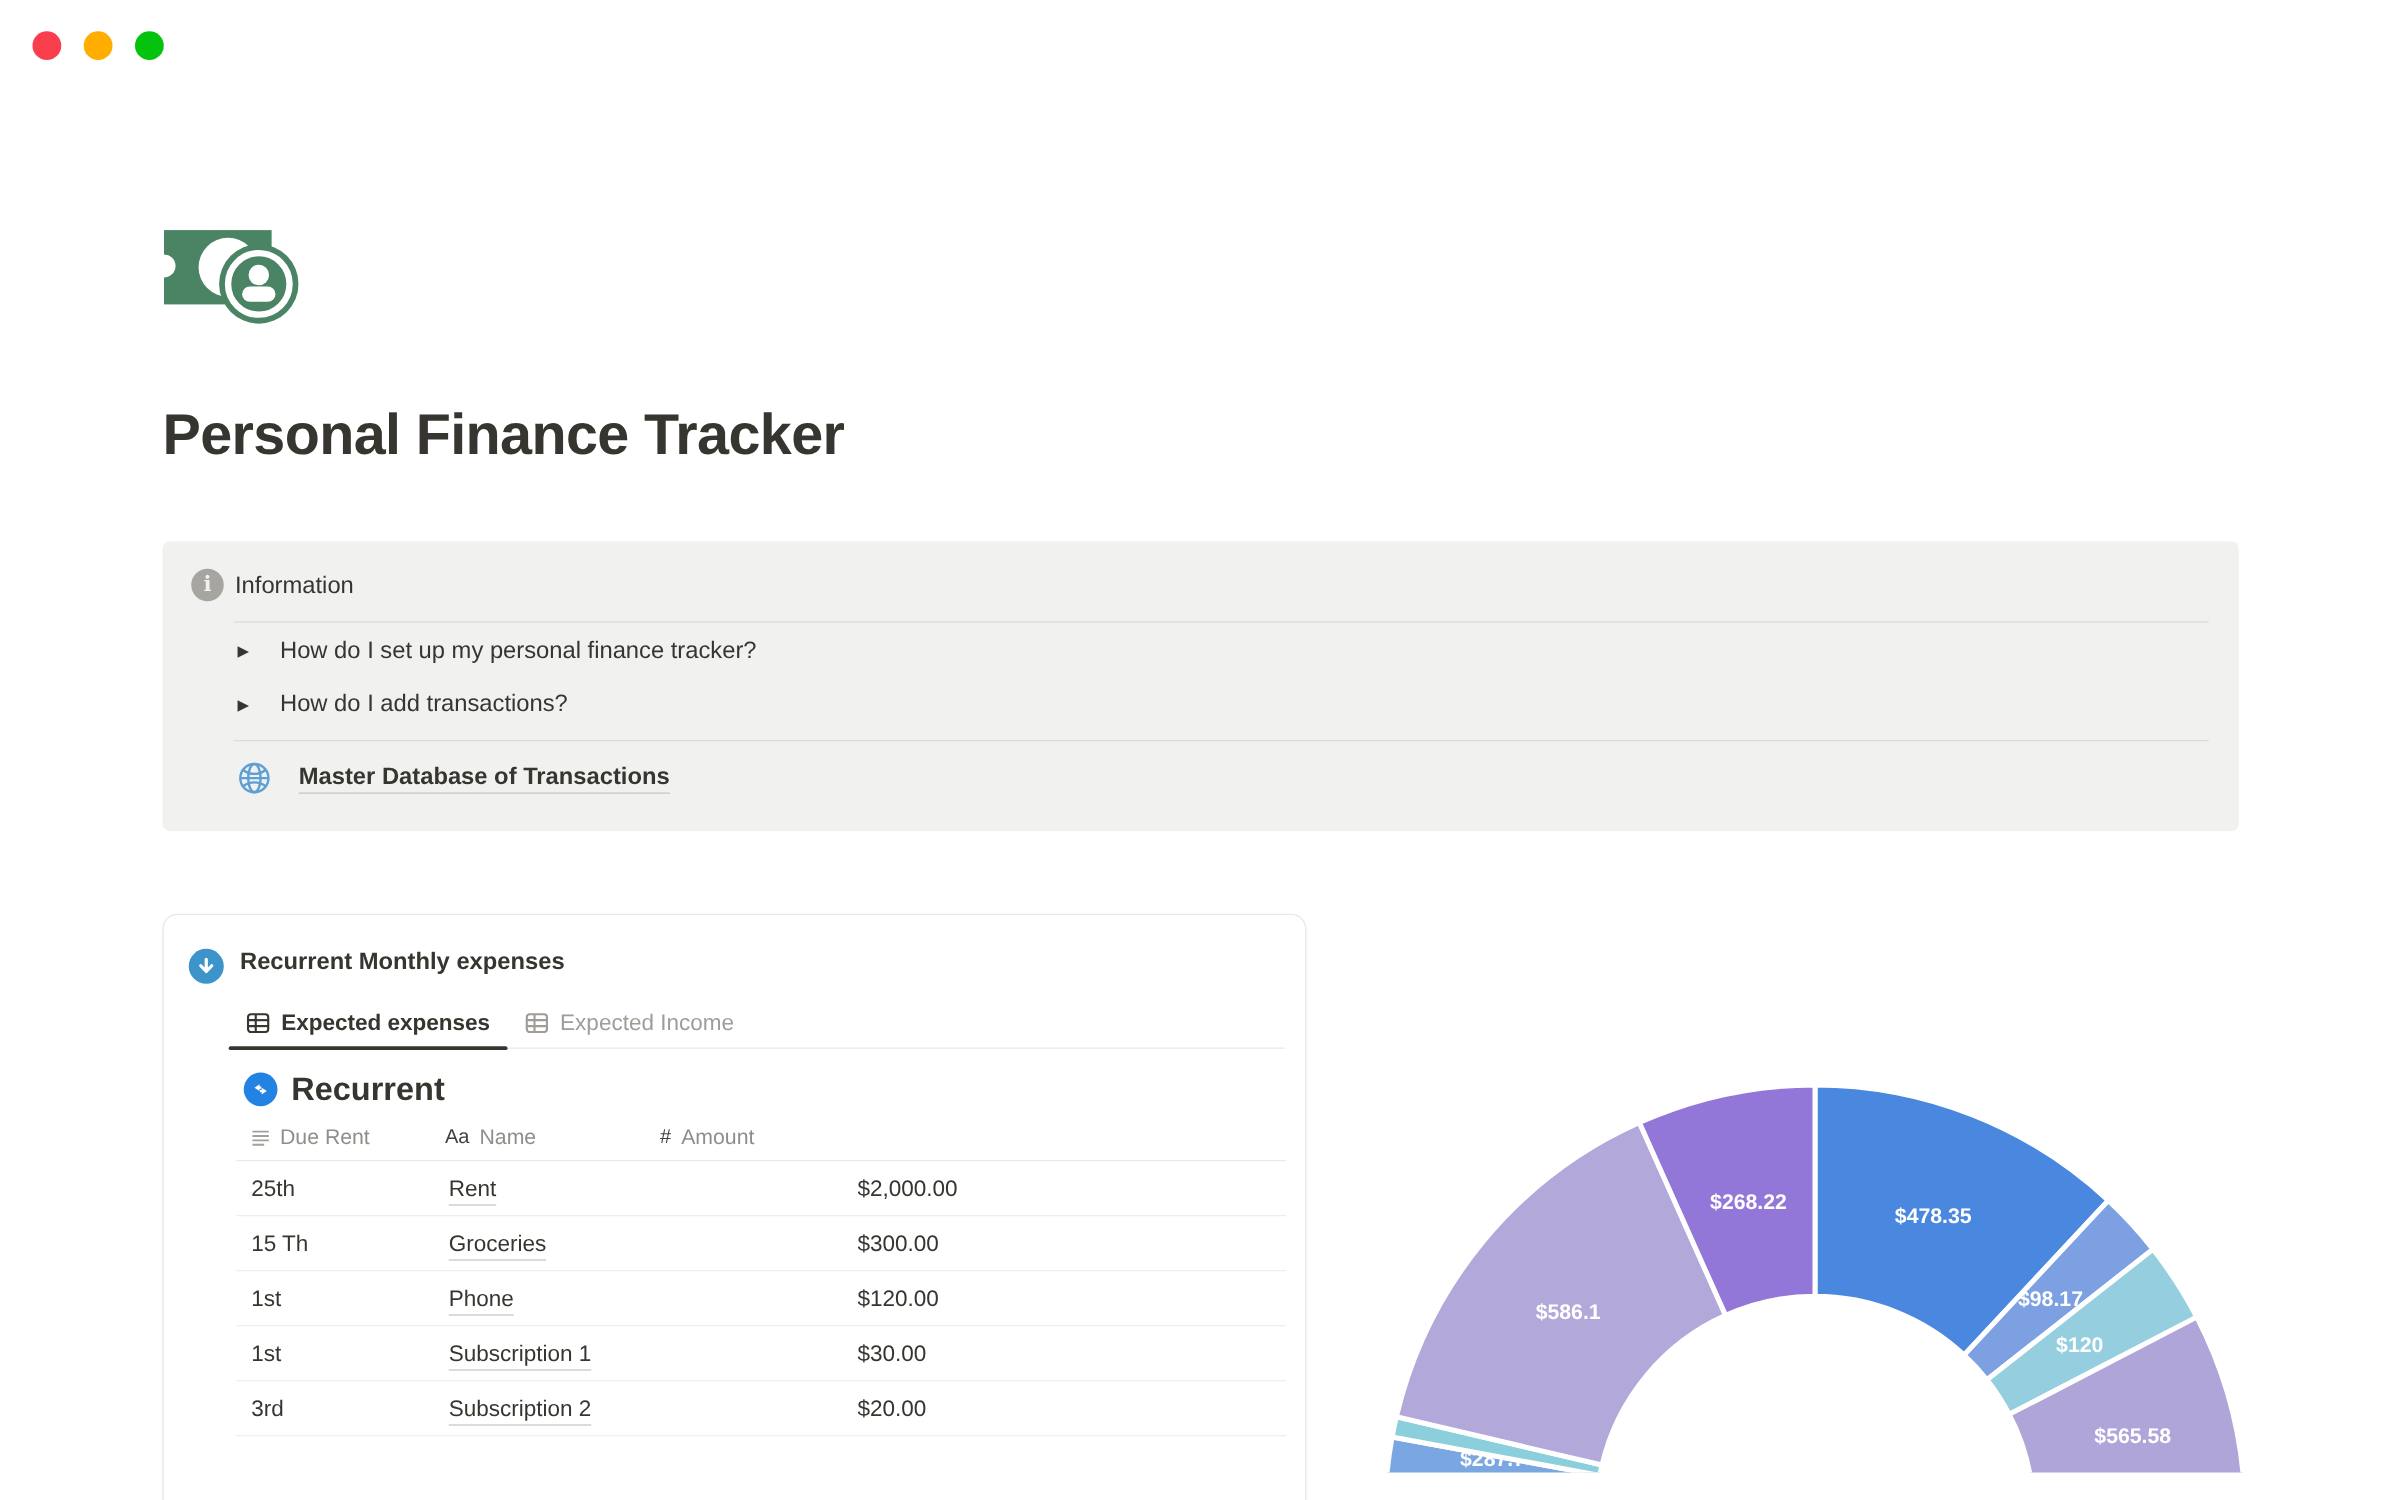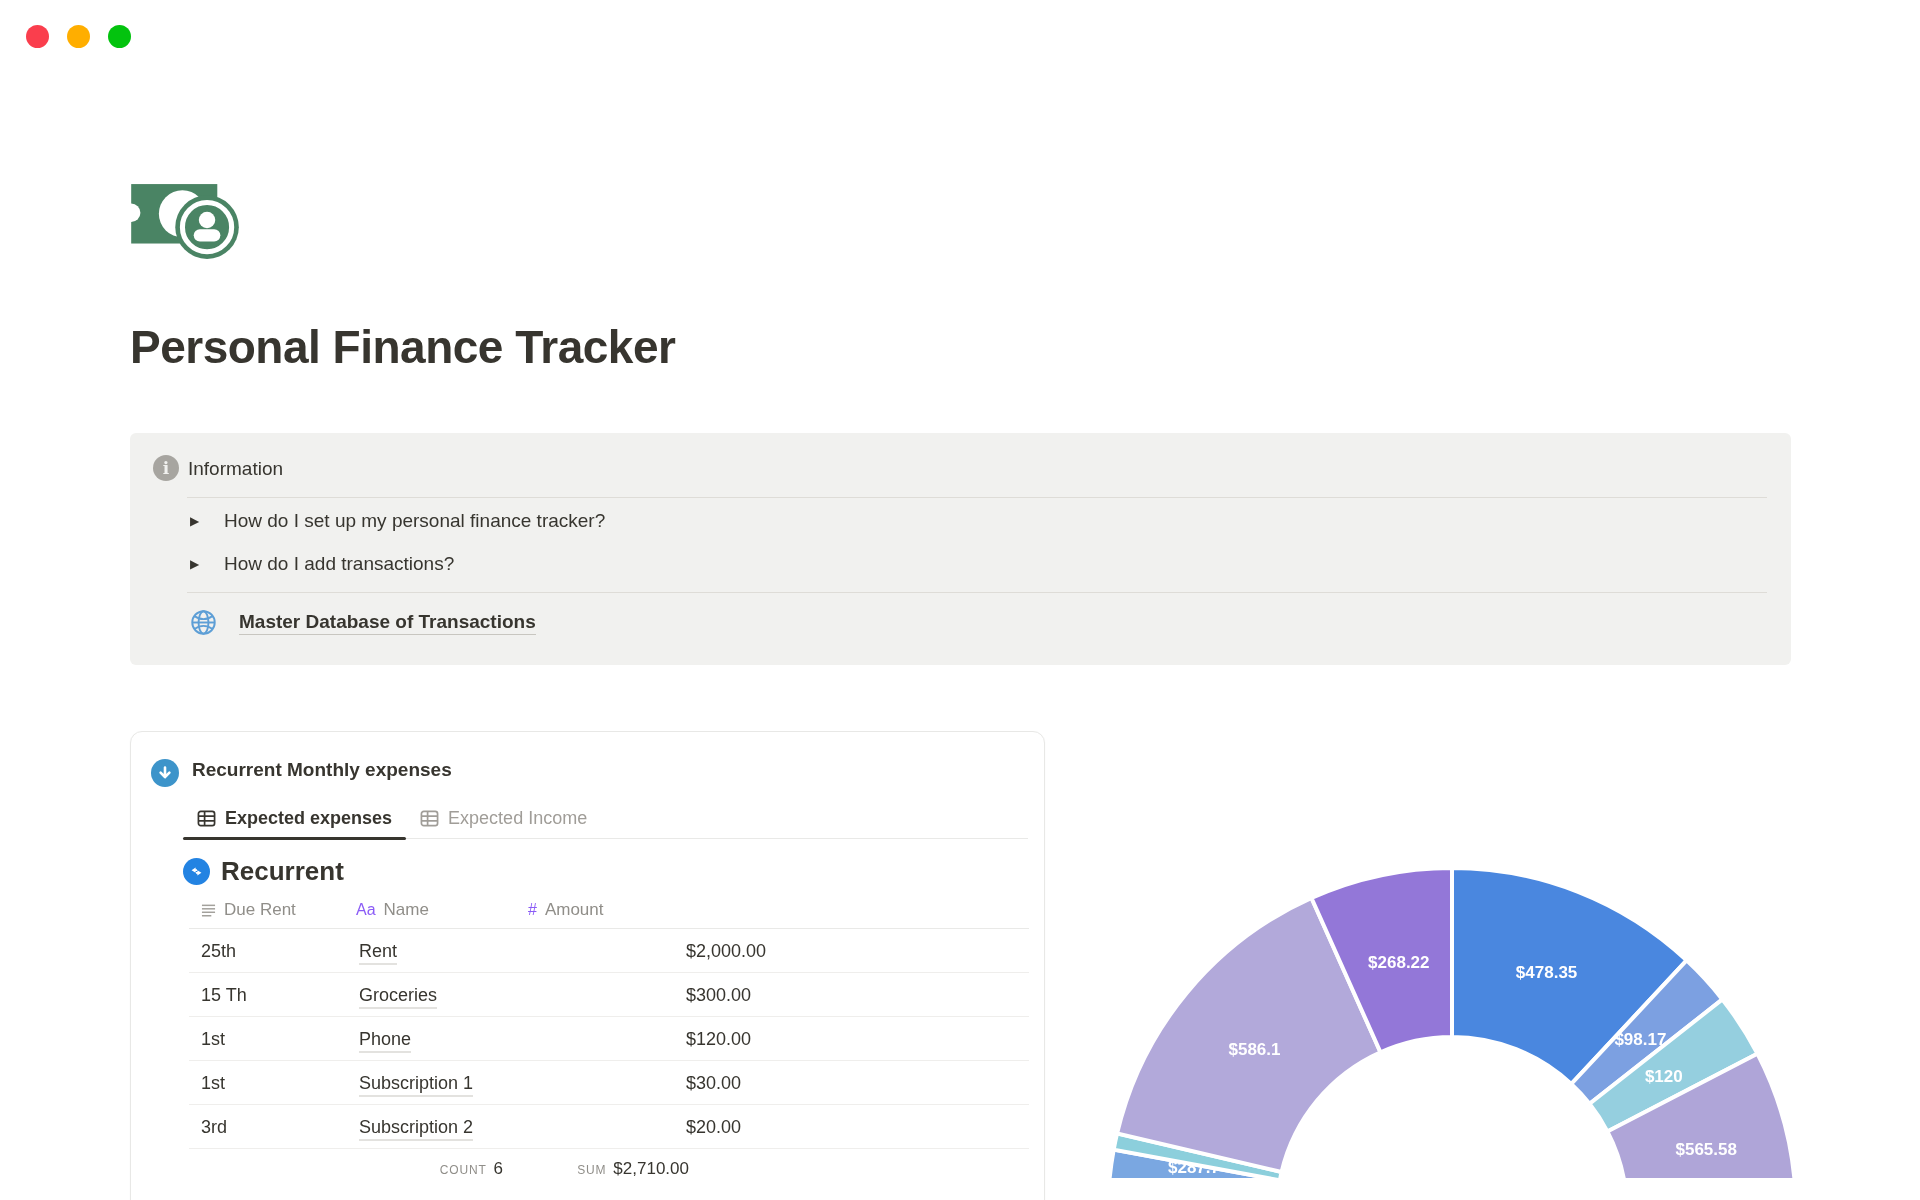--- a/index.html
+++ b/index.html
@@ -39,28 +39,28 @@
   .circ-down { width:28px; height:28px; border-radius:50%; background:#3D94CA; display:flex;
     align-items:center; justify-content:center; }
   .card-title { font-size:19px; font-weight:600; }
   .tabs { position:absolute; top:66px; left:52px; right:16px; height:41px;
     border-bottom:1px solid #E9E9E7; display:flex; }
   .tab { display:flex; align-items:center; gap:9px; padding:0 14px; font-size:18px;
     color:#A09D98; position:relative; cursor:pointer;justify-content:center; }
   .tab.active { color:#37352F; font-weight:600; }
   .tab.active::after { content:''; position:absolute; left:0; right:0; bottom:-2px; height:3px;
     background:#37352F; border-radius:2px; }
-  .db-title { position:absolute; top:124px; left:52px; display:flex; align-items:center; gap:11px; }
+  .db-title { position:absolute; top:124px; left:64px; display:flex; align-items:center; gap:11px; }
   .circ-swap { width:27px; height:27px; border-radius:50%; background:#2383E2; display:flex;
     align-items:center; justify-content:center; }
   .db-title-text { font-size:26px; font-weight:700; }
   .db-cols { position:absolute; top:160px; left:58px; right:15px; height:37px;
     border-bottom:1px solid #E9E9E7; color:#908E89; font-size:17px; }
   .db-col { position:absolute; top:8px; display:flex; align-items:center; gap:8px; }
-  .prop-glyph { font-size:16px; color:#8b5cf6; }
+  .prop-glyph { font-size:16px; color:#404040; }
   .db-body { position:absolute; top:197px; left:58px; right:15px; }
   .db-row { height:44px; border-bottom:1px solid #EFEEEC; position:relative; font-size:18px; }
   .cell { position:absolute; top:50%; transform:translateY(-50%); }
   .cell-date  { left:12px; }
   .cell-name  { left:170px; font-weight:500; }
   .cell-name span { border-bottom:1px solid #C8C6C0; padding-bottom:3px; }
   .cell-amount{ right:343px; transform:translate(100%,-50%); }
   .db-footer { position:absolute; top:417px; left:58px; right:15px; height:40px; }
   .calc { position:absolute; top:50%; transform:translateY(-50%); display:flex;
     align-items:baseline; gap:7px; }
@@ -212,30 +212,20 @@
         <div class="cell cell-name"><span>Subscription 1</span></div>
         <div class="cell cell-amount">$30.00</div>
       </div>
       <div class="db-row">
         <div class="cell cell-date">3rd</div>
         <div class="cell cell-name"><span>Subscription 2</span></div>
         <div class="cell cell-amount">$20.00</div>
       </div>
     </div>
 
-  <div class="db-footer">
-    <div class="calc calc-count">
-      <span class="calc-label">COUNT</span>
-      <span class="calc-value">6</span>
-    </div>
-    <div class="calc calc-sum">
-      <span class="calc-label">SUM</span>
-      <span class="calc-value">$2,710.00</span>
-    </div>
-  </div>
 </div>
 
 <svg class="donut" id="donut-svg" width="724" height="333" viewBox="1090 845 724 333" style="left: 1090px; top: 845px;">
     <path d="M1452.0 868.0 A344 344 0 0 1 1686.6 960.4 L1571.3 1084.0 A175 175 0 0 0 1452.0 1037.0 Z" fill="#4A87DF" stroke="#ffffff" stroke-width="4"></path>
     <text x="1546.6" y="978.0">$478.35</text>
     <path d="M1686.6 960.4 A344 344 0 0 1 1722.4 999.4 L1589.6 1103.8 A175 175 0 0 0 1571.3 1084.0 Z" fill="#7CA0E1" stroke="#ffffff" stroke-width="4"></path>
     <text x="1640.4" y="1044.7">$98.17</text>
     <path d="M1722.4 999.4 A344 344 0 0 1 1757.4 1053.7 L1607.4 1131.5 A175 175 0 0 0 1589.6 1103.8 Z" fill="#95CFDF" stroke="#ffffff" stroke-width="4"></path>
     <text x="1663.8" y="1081.5">$120</text>
     <path d="M1757.4 1053.7 A344 344 0 0 1 1767.6 1348.9 L1612.5 1281.6 A175 175 0 0 0 1607.4 1131.5 Z" fill="#AFA5D8" stroke="#ffffff" stroke-width="4"></path>

